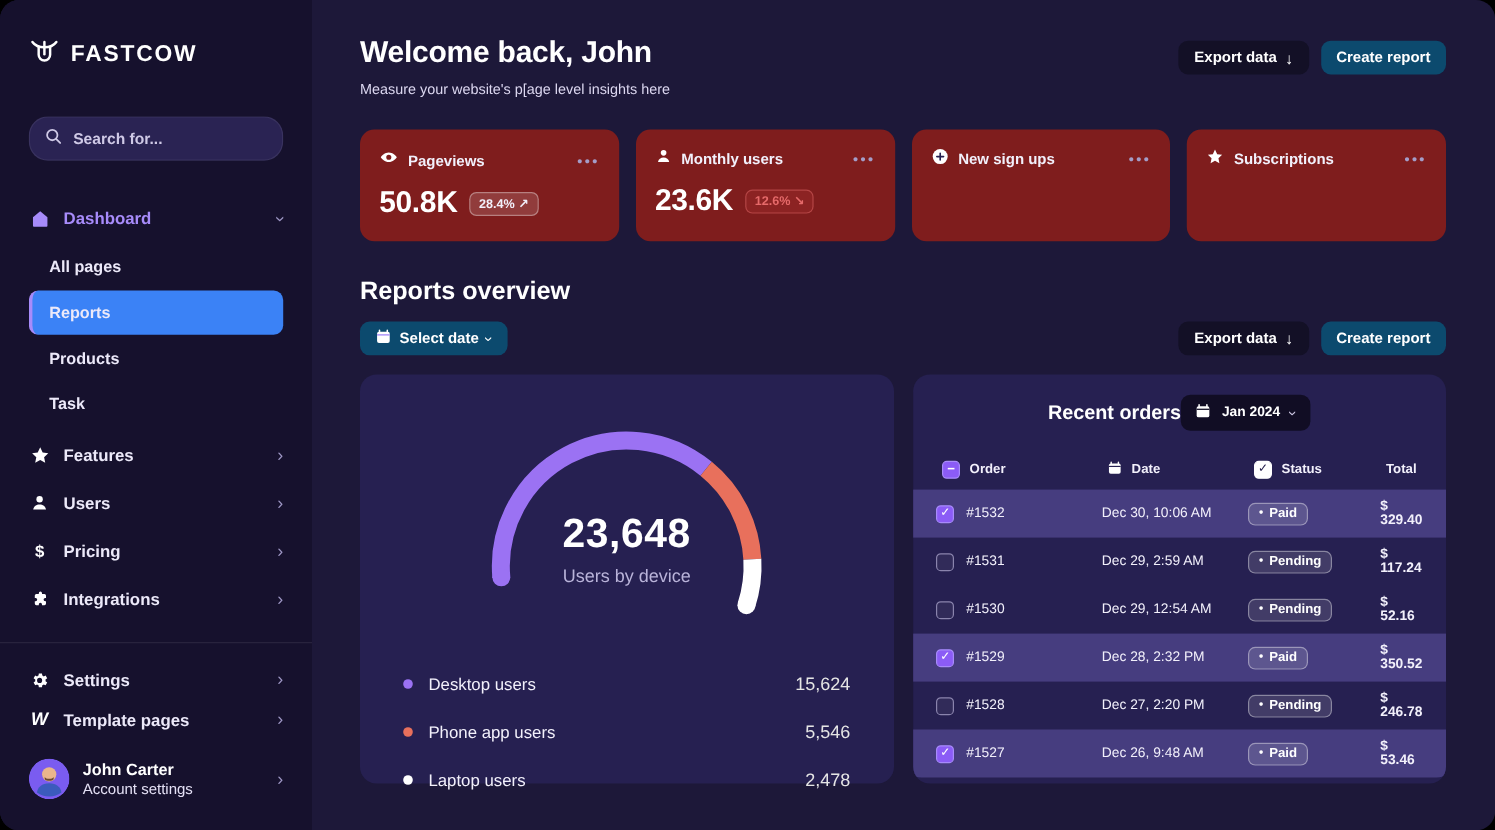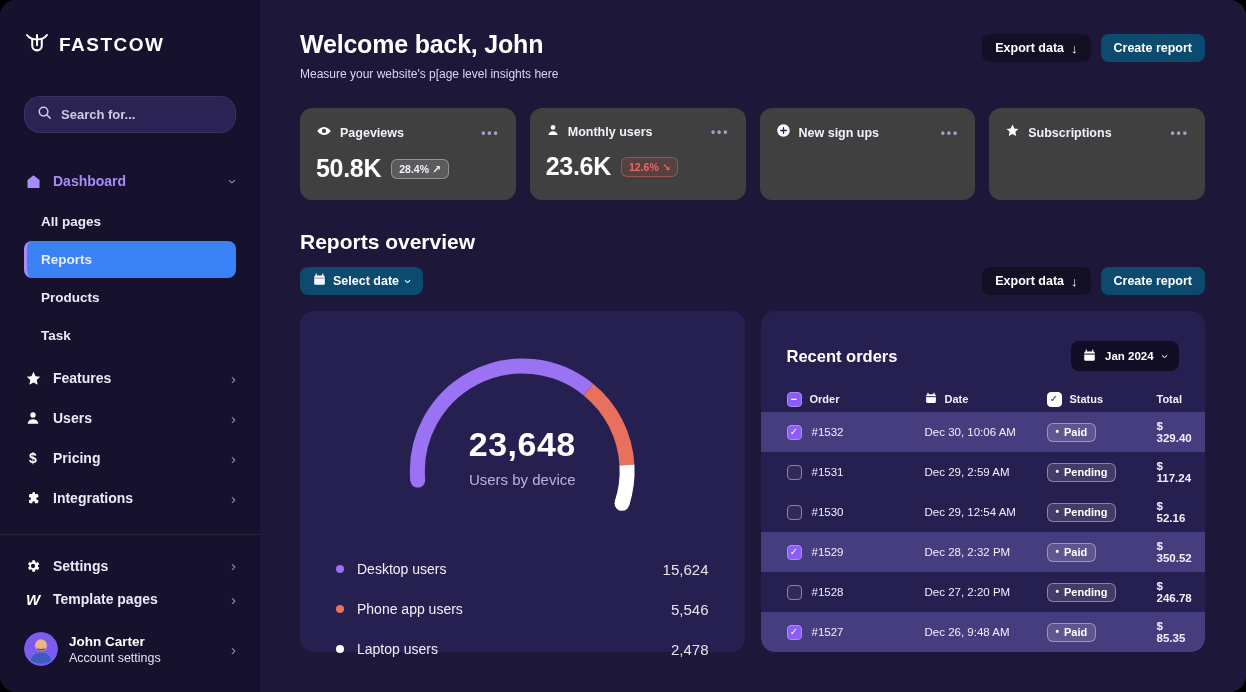--- a/index.html
+++ b/index.html
@@ -68,21 +68,21 @@
     height: 28px; border-radius: 8px; border: none; cursor: pointer;
     font-size: 12.5px; font-weight: 700; color: #fff;
     display: inline-flex; align-items: center; gap: 7px; padding: 0 13px;
     font-family: "Liberation Sans", "DejaVu Sans", sans-serif;
   }
   .btn-dark { background: #131026; }
   .btn-purple { background: #0c4a6e; }
   .btn .arrow { font-size: 13px; }
   
   .stats-row { display: flex; gap: 14px; margin-top: 27px; }
-  .stat-card { flex: 1; background: #404040; border-radius: 12px; padding: 15px 16px 17px; }
+  .stat-card { flex: 1; background: #7f1d1d; border-radius: 12px; padding: 15px 16px 17px; }
   .stat-top { display: flex; align-items: center; gap: 8px; }
   .stat-label { font-size: 12.5px; font-weight: 700; color: #f2f0fb; }
   .dots-menu { margin-left: auto; color: #a49dc8; font-weight: 800; letter-spacing: 2px; font-size: 12px; cursor: pointer; }
   .stat-bottom { margin-top: 11px; display: flex; align-items: center; gap: 10px; }
   .stat-value { font-size: 25px; font-weight: 800; color: #fff; letter-spacing: -0.3px; }
   .trend-badge {
     font-size: 10.5px; font-weight: 700; padding: 3px 7px; border-radius: 6px;
     background: rgba(255,255,255,0.14); border: 1px solid rgba(255,255,255,0.35); color: #f2f0fb;
   }
   .trend-badge.down {
@@ -100,21 +100,21 @@
   .gauge-wrap svg { width: 100%; height: 100%; display: block; }
   .gauge-center { position: absolute; left: 0; right: 0; top: 104px; text-align: center; }
   .gauge-total { font-size: 34px; font-weight: 600; color: #fff; letter-spacing: 0.5px; }
   .gauge-sub { font-size: 15px; color: #b9b3d9; margin-top: 7px; }
   .legend { padding: 16px 36px 0; }
   .legend-row { display: flex; align-items: center; height: 40px; }
   .legend-dot { width: 8px; height: 8px; border-radius: 50%; margin-right: 13px; }
   .legend-label { font-size: 14px; color: #f2f0fb; }
   .legend-value { margin-left: auto; font-size: 15px; color: #e5e5e5; }
   
-  .orders-card { padding-top: 30px; display: flex; flex-direction: column; overflow: hidden; }
+  .orders-card { padding-top: 17px; display: flex; flex-direction: column; overflow: hidden; align-items: center; }
   .orders-head { padding: 0 26px; display: flex; align-items: center; }
   .orders-title { font-size: 16.5px; font-weight: 700; color: #fff; }
   .month-select {
     margin-left: auto; background: #110d24; border-radius: 8px; height: 30px;
     display: flex; align-items: center; gap: 9px; padding: 0 12px;
     font-size: 11.5px; font-weight: 700; color: #fff; cursor: pointer;
   }
   .orders-grid { display: grid; grid-template-columns: 138px 122px 110px 1fr; align-items: center; padding: 0 26px; }
   .orders-cols { margin-top: 19px; height: 26px; font-size: 11px; font-weight: 700; color: #f2f0fb; }
   .col-cell { display: flex; align-items: center; gap: 8px; }
@@ -515,19 +515,19 @@
                 <span class="cb checked">✓</span>
                 <span>#1527</span>
               </span>
               <span class="ocell date-cell">Dec 26, 9:48 AM</span>
               <span class="ocell">
                 <span class="status-badge">
                   <span class="bullet">•</span>
                   <span>Paid</span>
                 </span>
               </span>
-              <span class="ocell ocell-total">$ 85.35</span>
+              <span class="ocell ocell-total">$ 53.46</span>
             </div>
           </div>
       </div>
     </div>
   </main>
 </div>
 
 </body></html>

